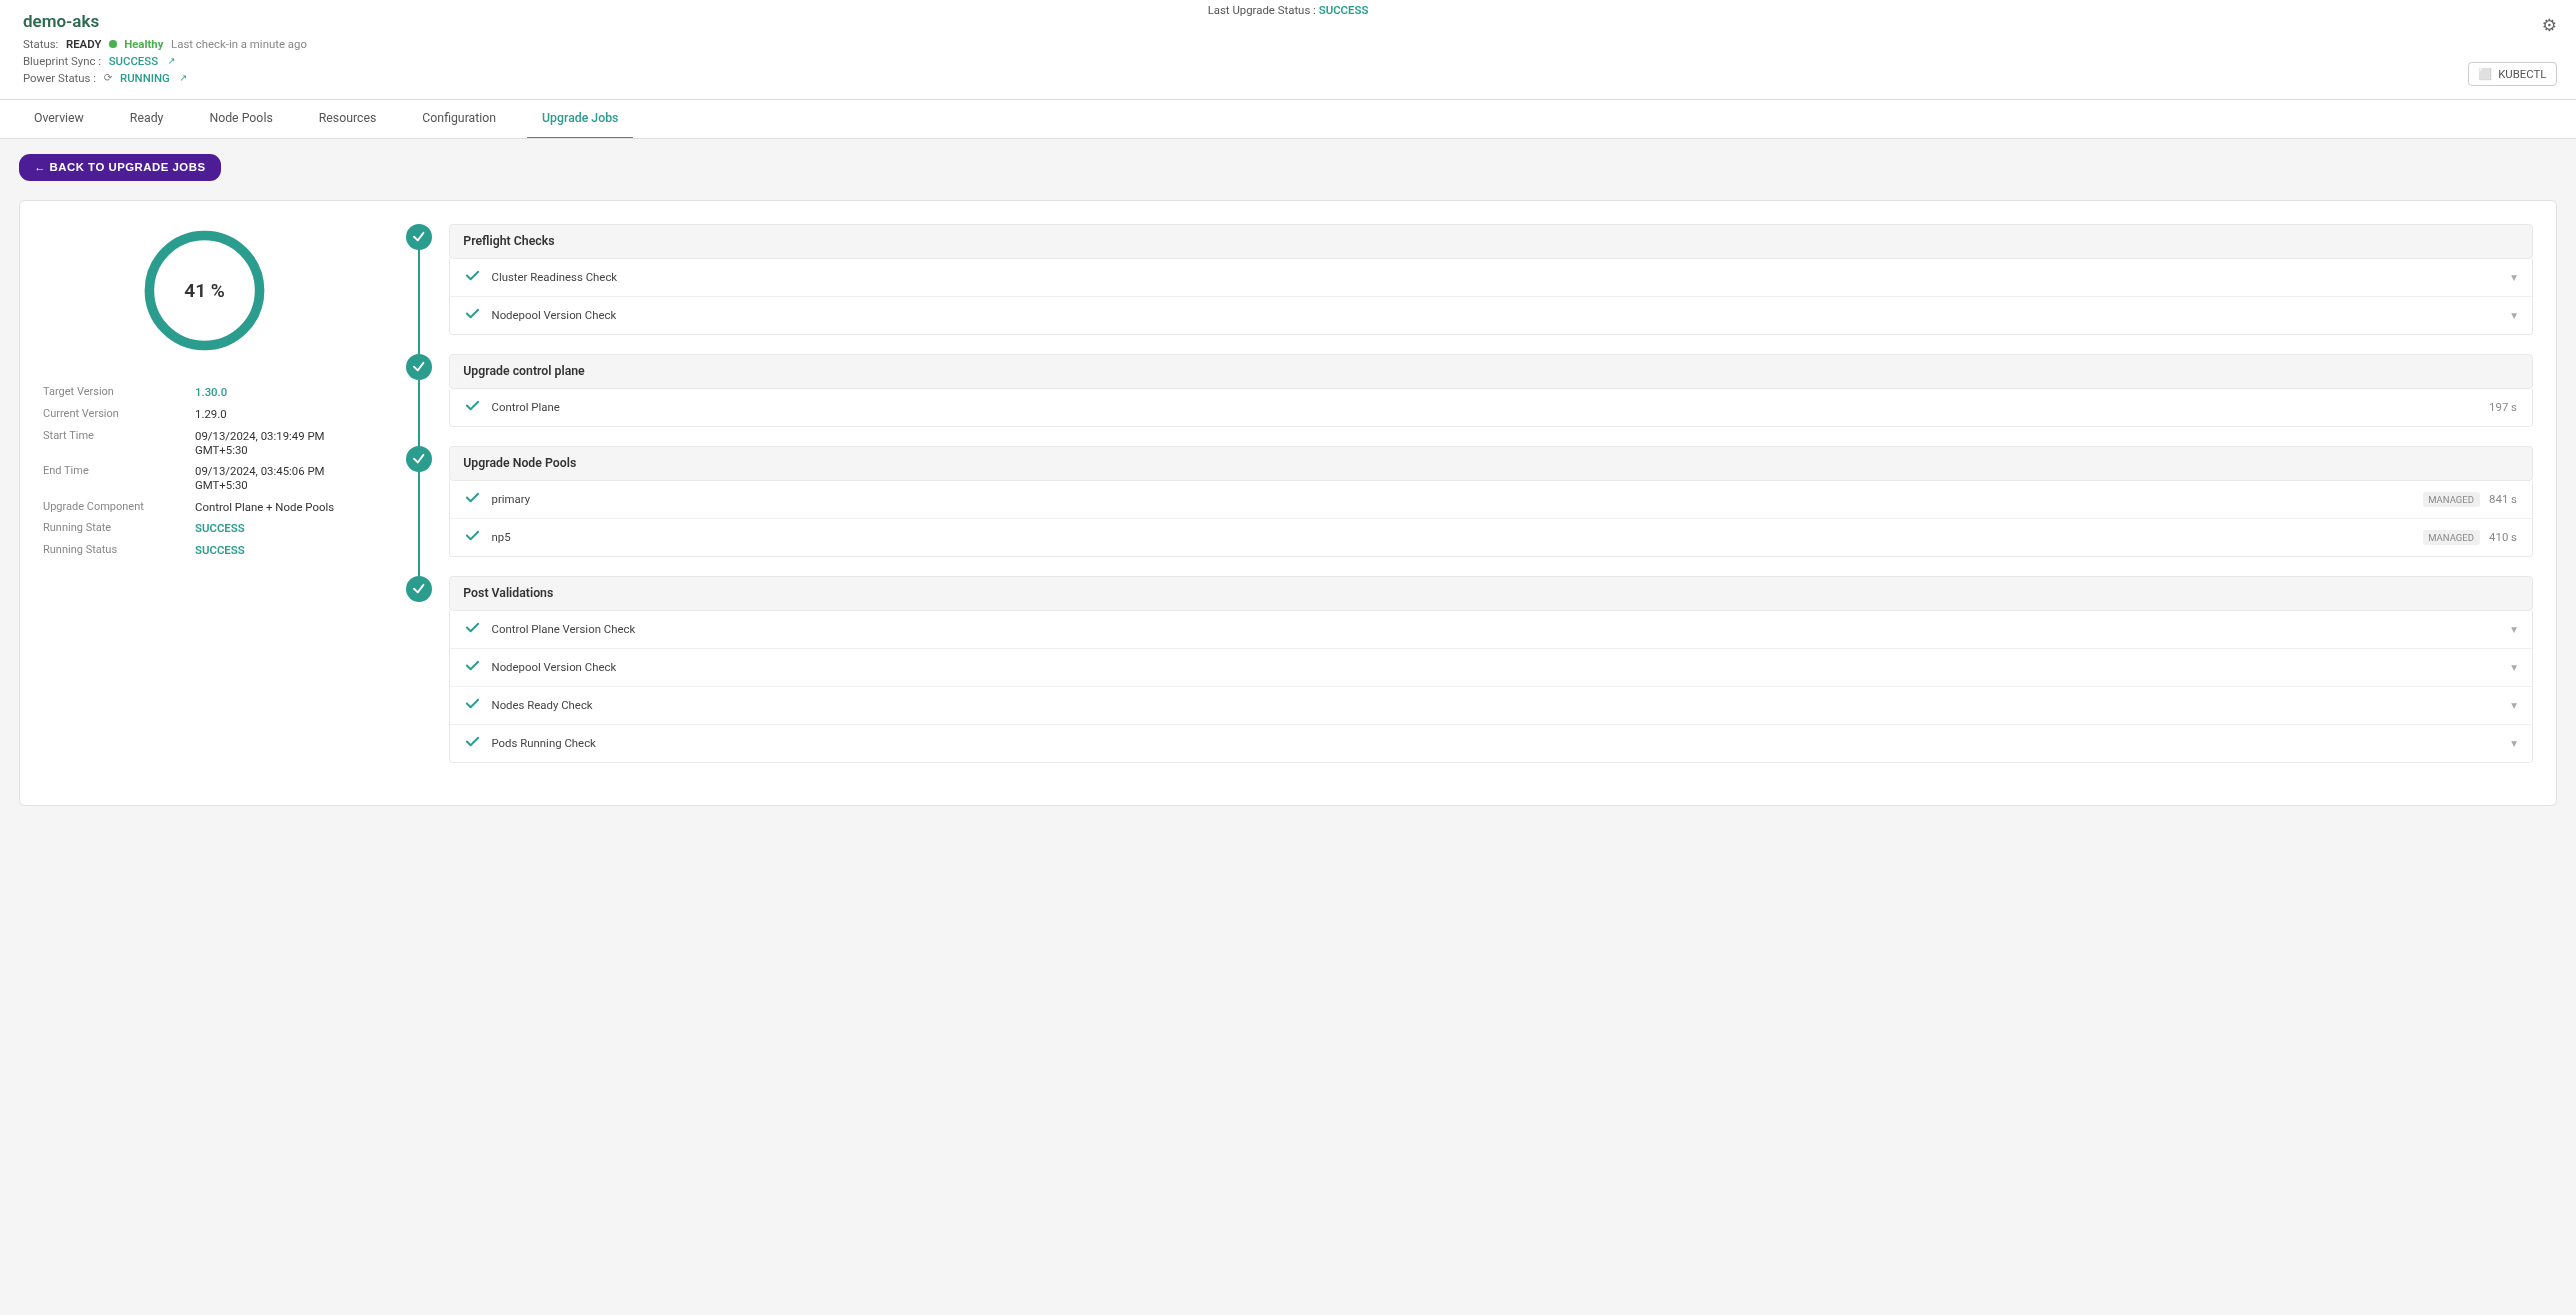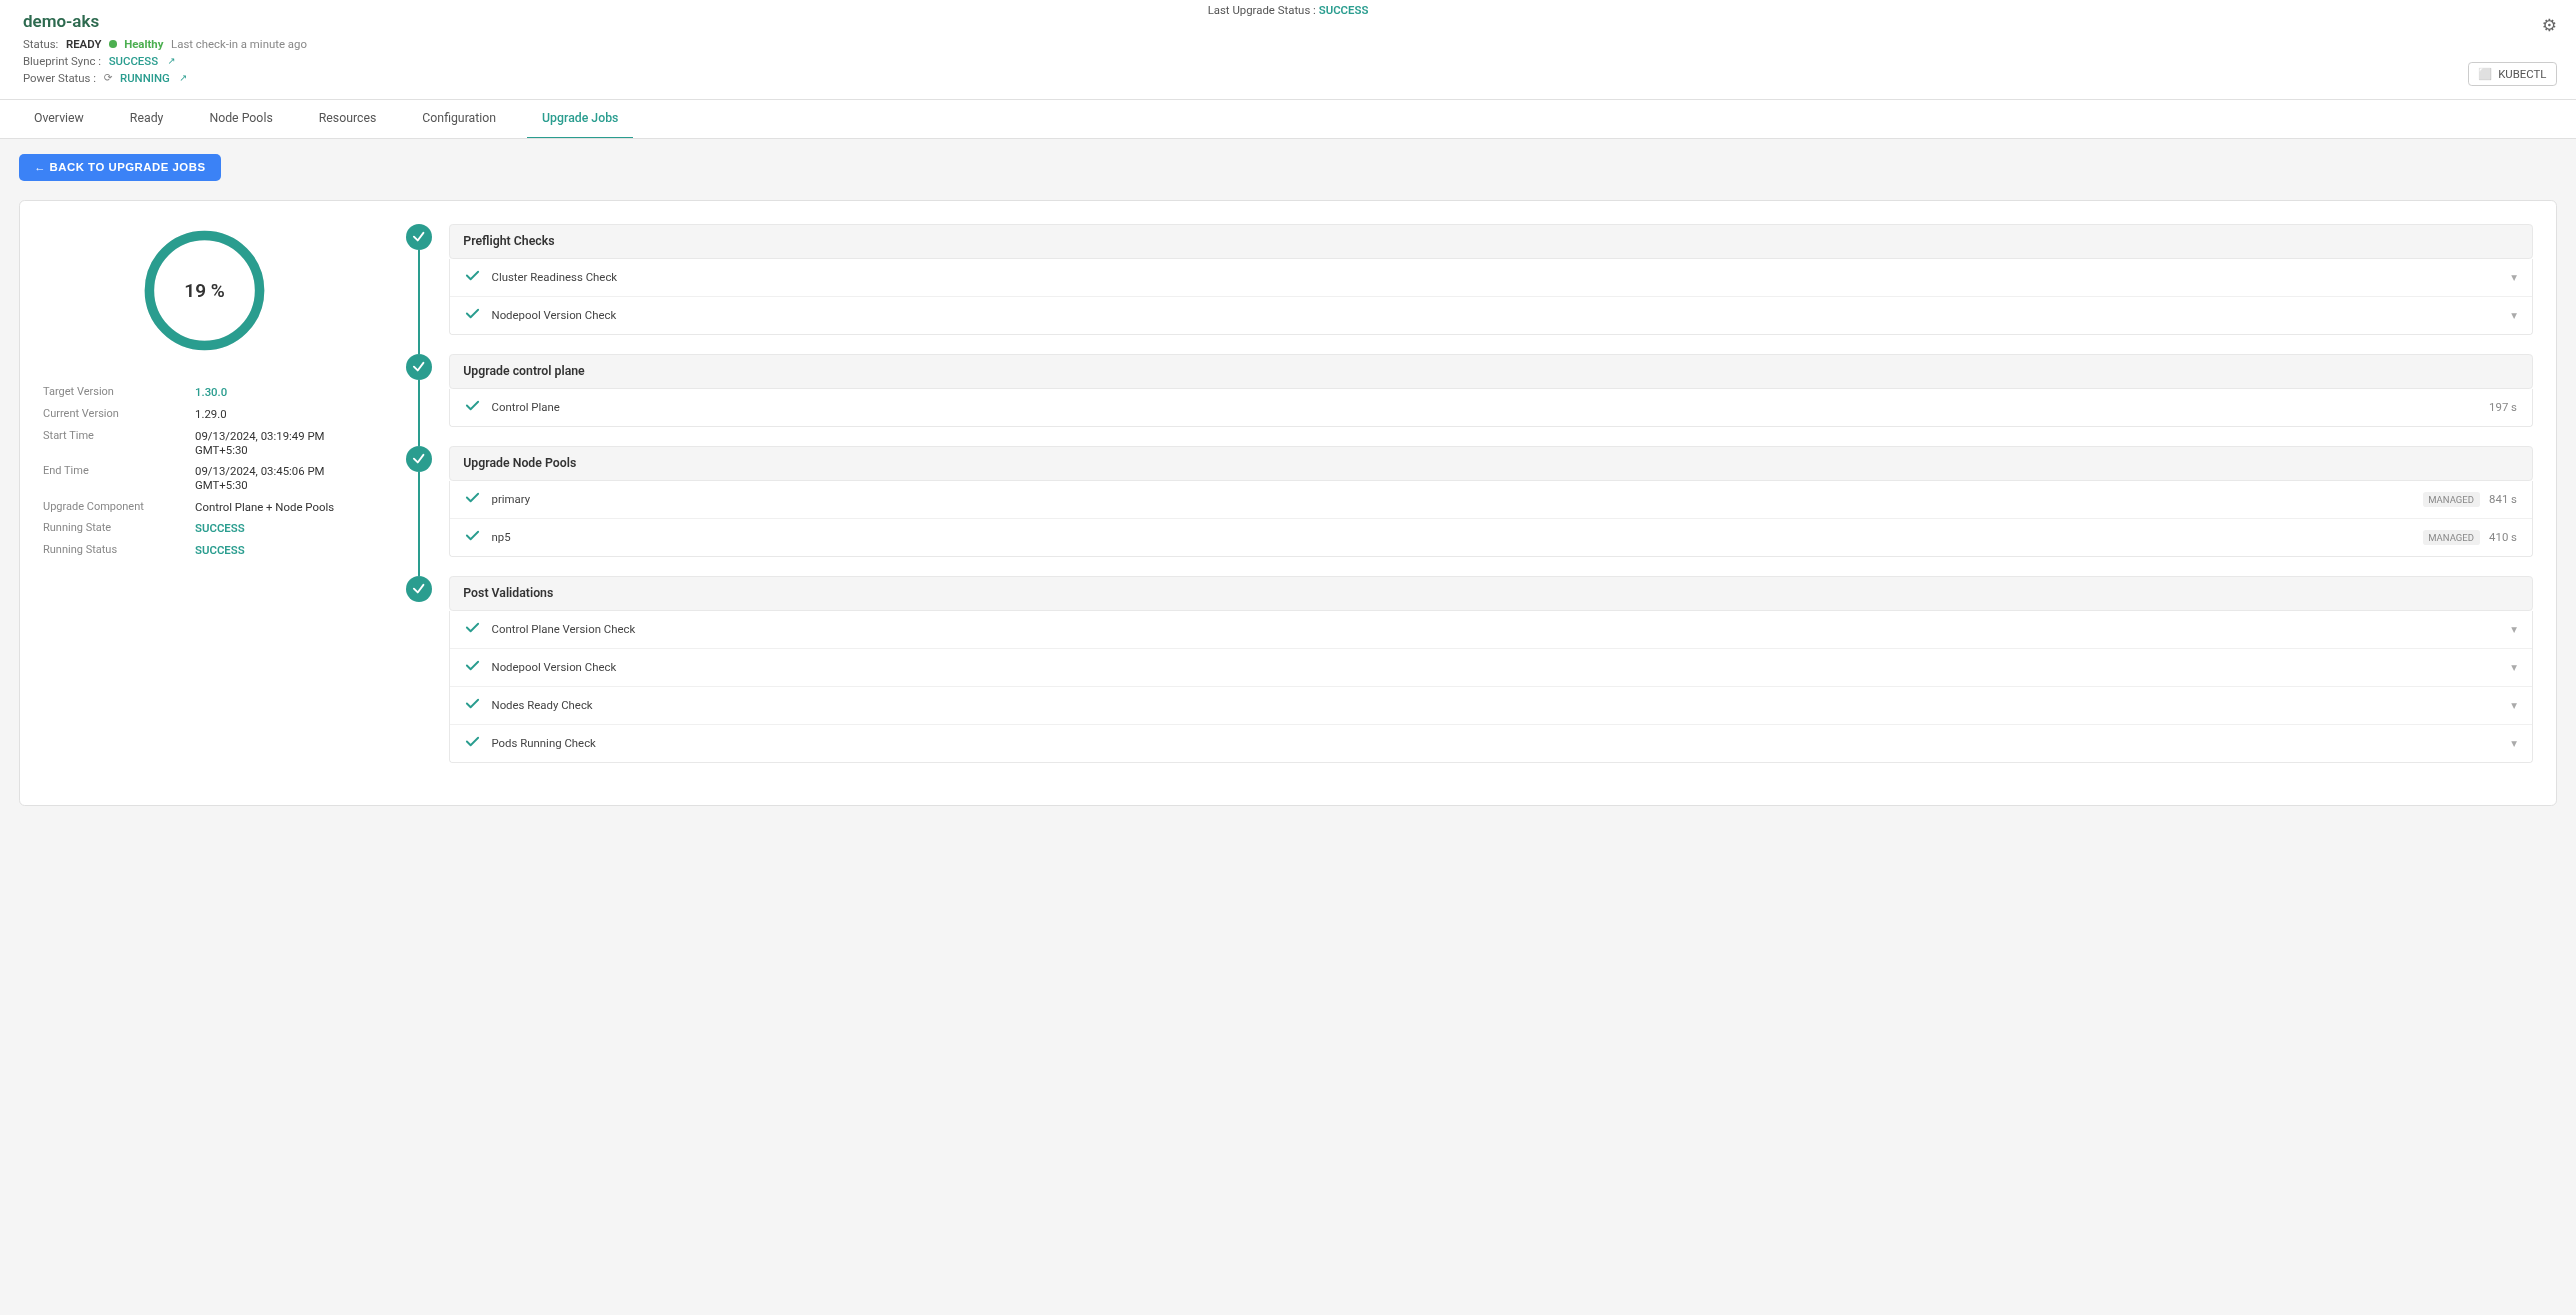--- a/index.html
+++ b/index.html
@@ -86,25 +86,25 @@
       font-weight: 500;
     }
 
     .main-content {
       padding: 15px 19px;
       background: #f5f5f5;
       min-height: calc(100vh - 152px);
     }
 
     .back-btn {
-      background: #3b82f6;
+      background: #4c1d95;
       color: #fff;
       border: none;
       padding: 7.6px 15px;
-      border-radius: 5px;
+      border-radius: 11px;
       font-size: 11.4px;
       font-weight: 600;
       cursor: pointer;
       display: inline-flex;
       align-items: center;
       gap: 5.7px;
       letter-spacing: 0.5px;
       margin-bottom: 19px;
     }
 
@@ -337,21 +337,21 @@
 
   <div class="job-detail-container">
 
     <div class="left-panel">
       <div class="circle-container">
         <div class="circle-wrap">
           <svg width="133" height="133" viewBox="0 0 140 140">
             <circle cx="70" cy="70" r="58" fill="none" stroke="#e8e8e8" stroke-width="10"></circle>
             <circle cx="70" cy="70" r="58" fill="none" stroke="#2a9d8f" stroke-width="10" stroke-dasharray="364.4" stroke-dashoffset="0" stroke-linecap="round"></circle>
           </svg>
-          <div class="circle-center-text">19 %</div>
+          <div class="circle-center-text">41 %</div>
         </div>
       </div>
 
       <div class="info-table">
         <div class="info-row">
           <span class="info-key">Target Version</span>
           <span class="info-val link-blue">1.30.0</span>
         </div>
         <div class="info-row">
           <span class="info-key">Current Version</span>

